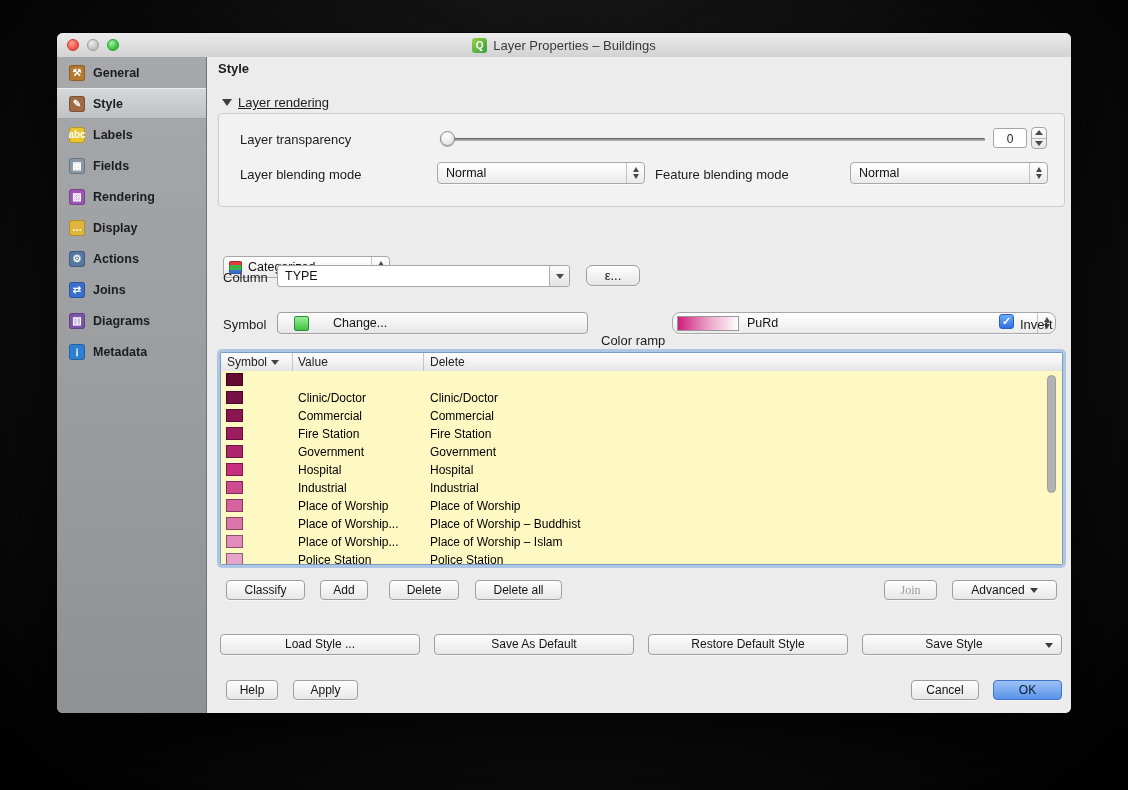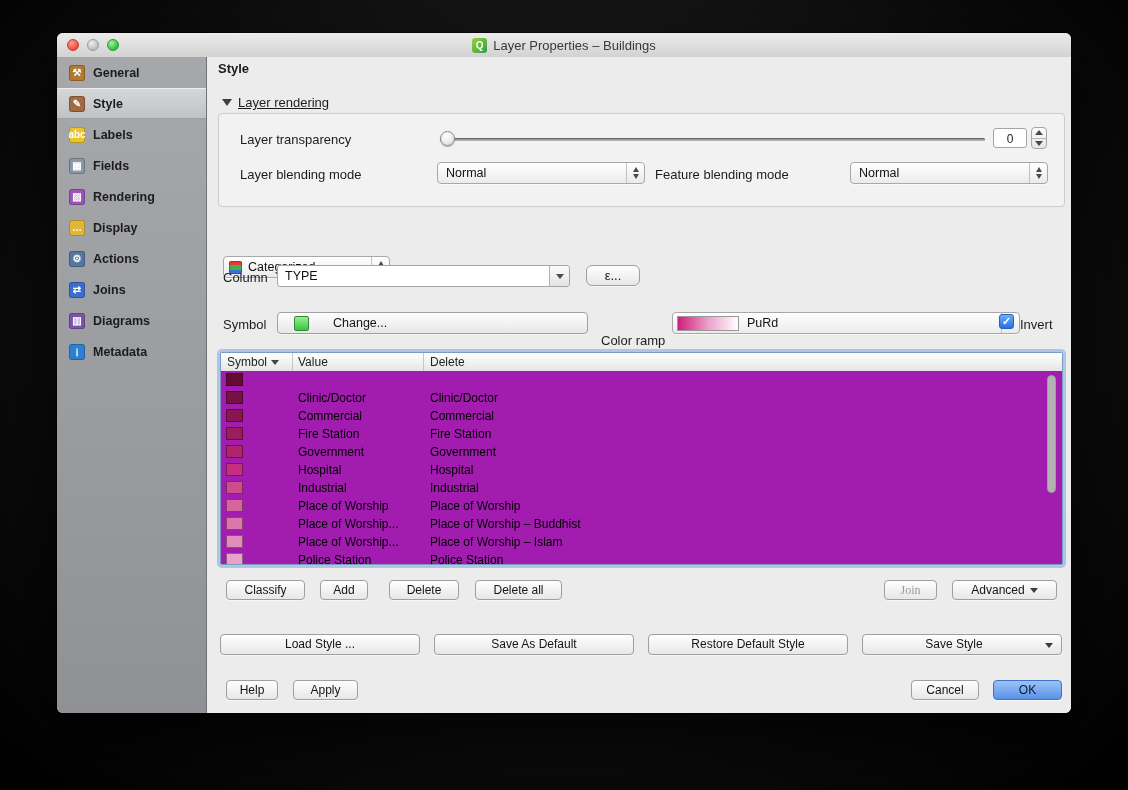--- a/index.html
+++ b/index.html
@@ -79,21 +79,21 @@
     display:flex;align-items:center;justify-content:center;}
   
   .cat-table{background:#fff;border:1px solid #7a9cc4;border-radius:2px;box-sizing:border-box;
     box-shadow:0 0 0 3px rgba(123,167,220,.55);}
   .cat-header{position:absolute;left:0;top:0;right:0;height:18px;background:linear-gradient(#ffffff,#e5e5e5);
     border-bottom:1px solid #bcbcbc;font-size:12px;color:#222;}
   .cat-header .hdr-cell{position:absolute;top:0;line-height:18px;}
   .hdr-sep{position:absolute;top:0;bottom:0;width:1px;background:#c6c6c6;}
   .sort-tri{display:inline-block;width:0;height:0;border-left:4px solid transparent;border-right:4px solid transparent;
     border-top:5px solid #444;margin-left:4px;vertical-align:middle;}
-  .cat-rows{position:absolute;left:0;top:18px;right:0;bottom:0;overflow:hidden;background:#a21caf;}
+  .cat-rows{position:absolute;left:0;top:18px;right:0;bottom:0;overflow:hidden;background:#fef9c3;}
   .cat-row{position:relative;height:18px;font-size:12px;color:#000;}
   .cat-row .swatch{position:absolute;left:5px;top:2px;width:17px;height:13px;border:1px solid rgba(0,0,0,.4);box-sizing:border-box;}
   .cat-row .cell-value{position:absolute;left:77px;top:0;line-height:18px;white-space:nowrap;}
   .cat-row .cell-label{position:absolute;left:209px;top:0;line-height:18px;white-space:nowrap;}
   .vscroll-thumb{position:absolute;width:9px;border-radius:4.5px;background:#b2b2b2;border:1px solid #9d9d9d;box-sizing:border-box;}
   
   .sym-swatch{position:absolute;left:16px;top:3px;width:15px;height:15px;border:1px solid #2f8a36;box-sizing:border-box;border-radius:2px;}
   .ramp-preview{position:absolute;left:4px;top:3px;width:62px;height:15px;border:1px solid #999;box-sizing:border-box;}
   .cat-icon{position:absolute;left:5px;top:4px;width:13px;height:13px;border-radius:2px;
     background:linear-gradient(180deg,#e5393c 0 33%,#3bb54a 33% 66%,#3b6fd4 66% 100%);box-shadow:inset 0 0 0 1px rgba(0,0,0,.25);}
@@ -216,21 +216,21 @@
         </span>
     </div>
     <div class="abs btn" style="left:379px;top:208px;width:54px;height:21px;border-radius:6px;font-size:13px;">ε...</div>
 
     <div class="abs lbl" style="left:16px;top:260px;">Symbol</div>
     <div class="abs btn" style="left:70px;top:255px;width:311px;height:22px;text-align:left;line-height:21px;">
       <span class="sym-swatch" style="background: linear-gradient(rgb(151, 238, 151), rgb(62, 196, 62));"></span>
       <span style="margin-left:55px;font-size:12.5px;">Change...</span>
     </div>
     <div class="abs lbl" style="left:394px;top:260px;margin-top:16px;">Color ramp</div>
-    <div class="abs popup" style="left:465px;top:255px;width:348px;">
+    <div class="abs popup" style="left:465px;top:255px;width:384px;border-radius:8px;">
       <span class="ramp-preview" style="background: linear-gradient(to right, rgb(206, 31, 125), rgb(235, 160, 200), rgb(255, 255, 255));"></span>
       <span class="pop-label" style="left:74px;">PuRd</span>
       <span class="pop-arrows">
           <span class="tri-up"></span>
           <span class="tri-dn"></span>
         </span>
     </div>
     <div class="abs checkbox" style="left:792px;top:257px;">✓</div>
     <div class="abs lbl" style="left:813px;top:260px;">Invert</div>
 

